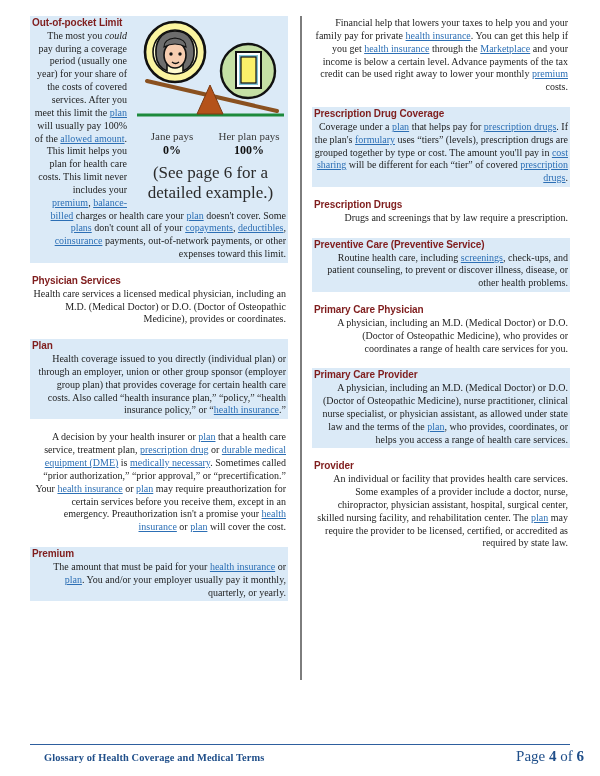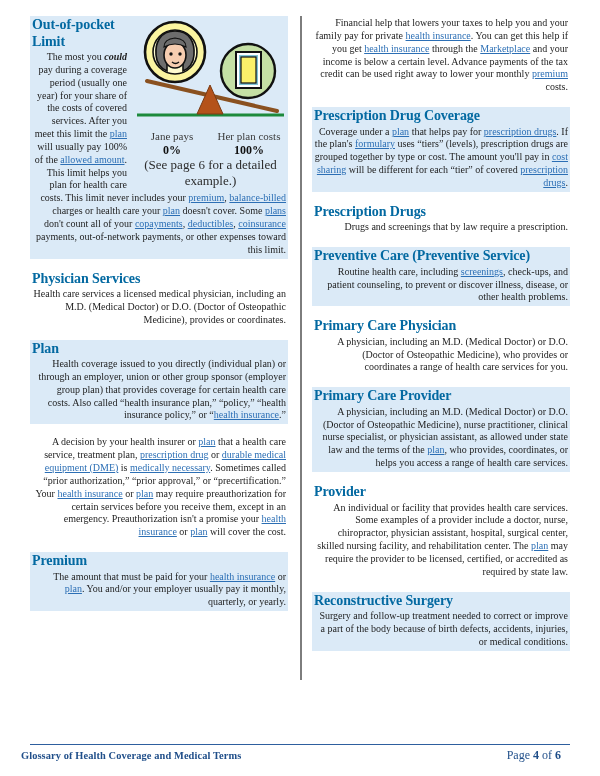--- a/index.html
+++ b/index.html
@@ -46,41 +46,41 @@
   }
 
   
   .term {
     margin: 0 0 11px 0;
     padding: 1px 2px 2px 2px;
   }
   .term.hl { background: #dbeaf7; }
 
   .term h2 {
-    font-family: Liberation Serif, serif;
-    font-size: 14px;
+    font-family: Liberation Sans, sans-serif;
+    font-size: 10px;
     font-weight: bold;
     margin: 0 0 1px 0;
     letter-spacing: -0.1px;
     line-height: 1.18;
-    color: #0369a1;
+    color: #7f1d1d;
   }
   .term p {
     margin: 0;
     font-size: 10px;
     line-height: 1.285;
     text-align: right;
     color: #1d1d1d;
   }
 
   a.lnk {
     color: #2c6fb5;
     text-decoration: underline;
   }
-  .ital { font-style: italic; font-weight: bold; }
+  .ital { font-style: italic; font-weight: normal; }
 
   
   .illus {
     float: right;
     width: 151px;
     margin: 2px 0 2px 8px;
     position: relative;
   }
   .seesaw {
     position: relative;
@@ -90,48 +90,49 @@
   .labels {
     display: flex;
     justify-content: space-between;
     margin-top: 1px;
     padding: 0 2px;
   }
   .lblcol { text-align: center; width: 70px; }
   .lbl-title { font-size: 11px; color: #3c3c3c; line-height: 1.15; }
   .lbl-val { font-size: 12px; color: #111; font-weight: 600; line-height: 1.2; }
   .seenote {
-    font-size: 13px;
+    margin-top: 6px;
+    font-size: 17px;
     color: #2b2b2b;
     text-align: center;
     line-height: 1.2;
   }
 
   
   .footer-rule {
     position: absolute;
     left: 30px;
     top: 744px;
     width: 540px;
     height: 1px;
     background: #2e5f9e;
   }
   .footer {
     position: absolute;
-    left: 21px;
+    left: 44px;
     top: 748px;
     width: 540px;
     display: flex;
     justify-content: space-between;
     align-items: baseline;
     font-size: 10.4px;
     color: #1f4e89;
   }
   .footer-left { font-weight: bold; letter-spacing: 0.1px; }
-  .footer-right { font-size: 12px; margin-left: 20px; }
+  .footer-right { font-size: 15px; margin-left: 20px; }
   .footer-right b { font-weight: bold; }
 </style>
 </head>
 <body>
 
 <div class="page">
 
   <div class="divider"></div>
 
   <div class="columns">
@@ -169,21 +170,21 @@
                 <rect x="106" y="38" width="15" height="26" fill="#fbf06a" stroke="#111" stroke-width="1.2"></rect>
               </g>
             </svg>
           </div>
           <div class="labels">
             <div class="lblcol">
               <div class="lbl-title">Jane pays</div>
               <div class="lbl-val">0%</div>
             </div>
             <div class="lblcol">
-              <div class="lbl-title">Her plan costs</div>
+              <div class="lbl-title">Her plan pays</div>
               <div class="lbl-val">100%</div>
             </div>
           </div>
           <div class="seenote">(See page 6 for a detailed example.)</div>
         </div>
         <h2>Out-of-pocket Limit</h2>
         <p>The most you <span class="ital">could</span> pay during a coverage period (usually one year) for your share of the costs of covered services. After you meet this limit the <a class="lnk" href="#">plan</a> will usually pay 100% of the <a class="lnk" href="#">allowed amount</a>.  This limit helps you plan for health care costs.  This limit never includes your <a class="lnk" href="#">premium</a>, <a class="lnk" href="#">balance-billed</a> charges or health care your <a class="lnk" href="#">plan</a> doesn't cover.  Some <a class="lnk" href="#">plans</a> don't count all of your <a class="lnk" href="#">copayments</a>, <a class="lnk" href="#">deductibles</a>, <a class="lnk" href="#">coinsurance</a> payments, out-of-network payments, or other expenses toward this limit.</p>
       </div>
 
       <div class="term">
@@ -236,24 +237,20 @@
       <div class="term hl">
         <h2>Primary Care Provider</h2>
         <p>A physician, including an M.D. (Medical Doctor) or D.O. (Doctor of Osteopathic Medicine), nurse practitioner, clinical nurse specialist, or physician assistant, as allowed under state law and the terms of the <a class="lnk" href="#">plan</a>, who provides, coordinates, or helps you access a range of health care services.</p>
       </div>
 
       <div class="term">
         <h2>Provider</h2>
         <p>An individual or facility that provides health care services. Some examples of a provider include a doctor, nurse, chiropractor, physician assistant, hospital, surgical center, skilled nursing facility, and rehabilitation center.  The <a class="lnk" href="#">plan</a> may require the provider to be licensed, certified, or accredited as required by state law.</p>
       </div>
 
-      <div class="term hl">
-        <h2>Reconstructive Surgery</h2>
-        <p>Surgery and follow-up treatment needed to correct or improve a part of the body because of birth defects, accidents, injuries, or medical conditions.</p>
-      </div>
 
     </div>
   </div>
 
   <div class="footer-rule"></div>
   <div class="footer">
     <div class="footer-left">Glossary of Health Coverage and Medical Terms</div>
     <div class="footer-right"><span>Page </span><b>4</b><span> of </span><b>6</b></div>
   </div>
 

